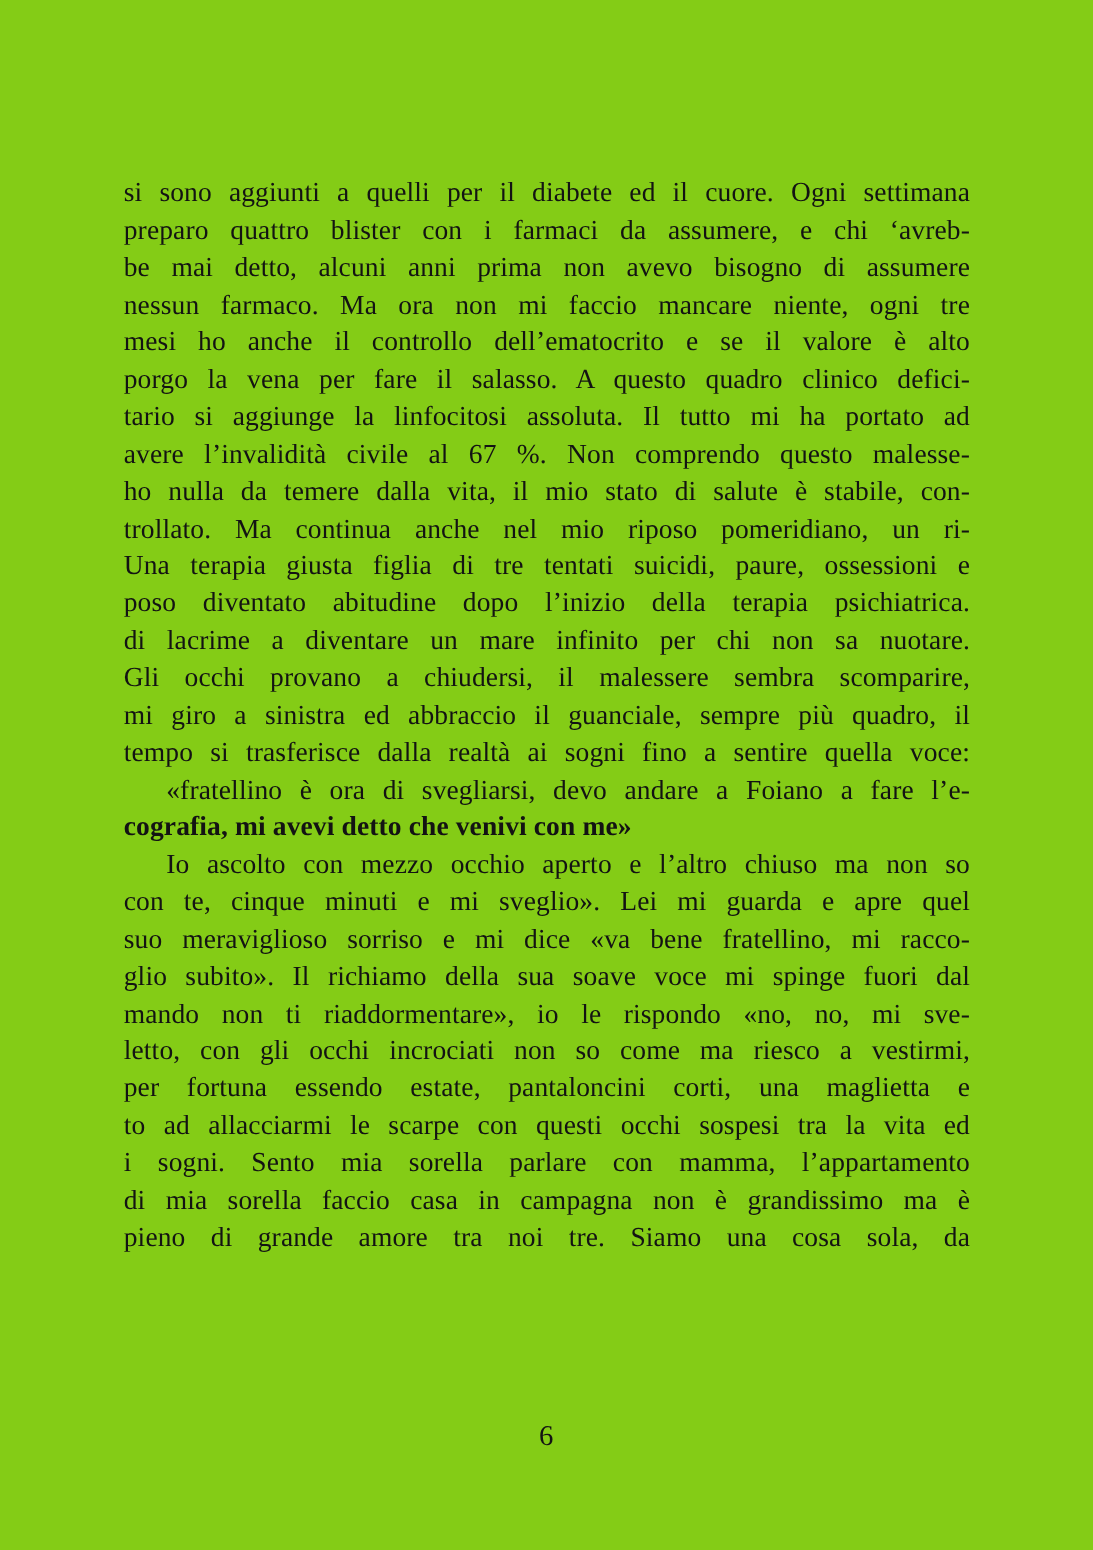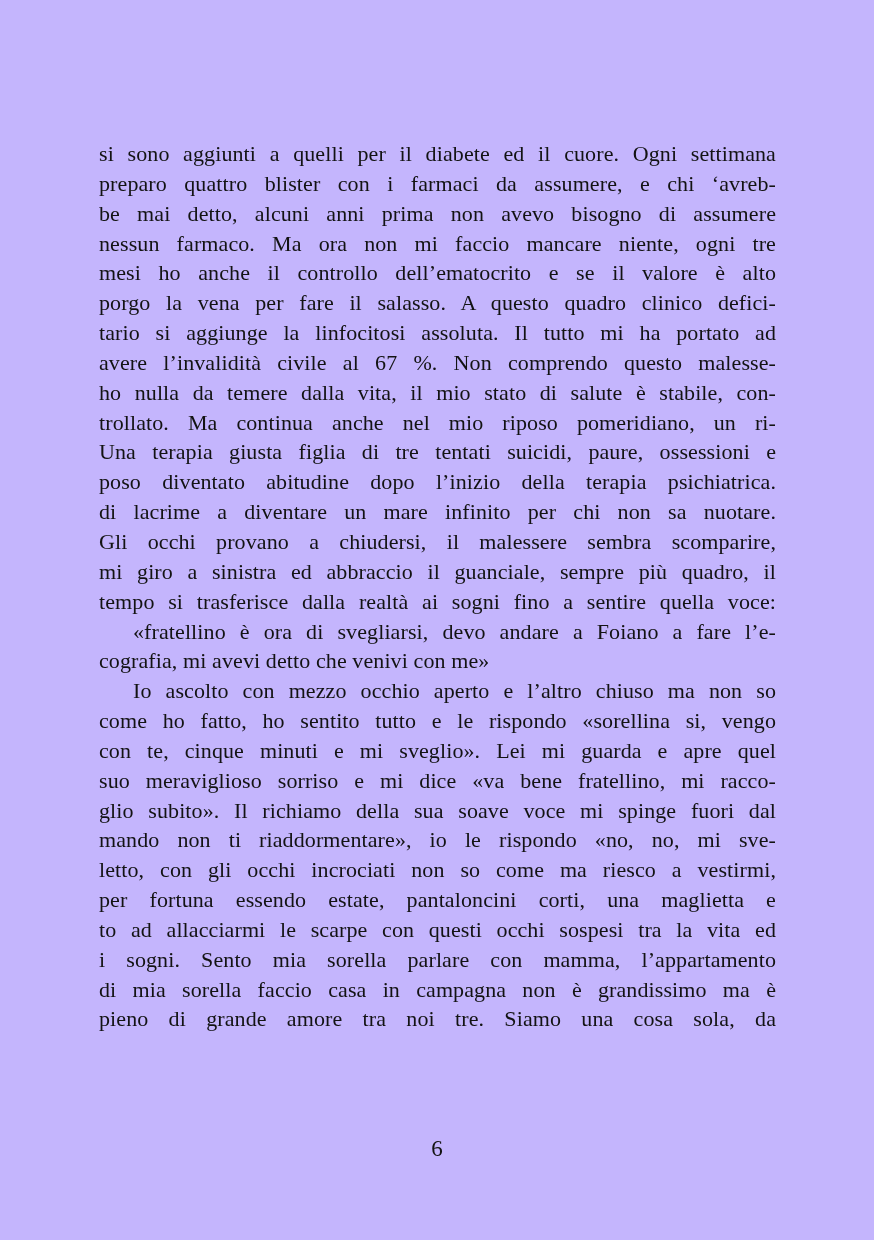--- a/index.html
+++ b/index.html
@@ -4,21 +4,21 @@
 <style>
   html, body {
     margin: 0;
     padding: 0;
     background: #ffffff;
   }
   .page {
     position: relative;
     width: 874px;
     height: 1240px;
-    background: #c4b5fd;
+    background: #84cc16;
     overflow: hidden;
     font-family: "Liberation Serif", "DejaVu Serif", serif;
     color: #131313;
   }
   .text-block {
     position: absolute;
     left: 99px;
     top: 139px;
     width: 677px;
   }
@@ -31,20 +31,21 @@
     text-align-last: justify;
     white-space: normal;
     letter-spacing: 0.1px;
   }
   .line.indent {
     text-indent: 34px;
   }
   .line.end {
     text-align: left;
     text-align-last: left;
+    font-weight: bold;
   }
   .page-number {
     position: absolute;
     left: 0;
     top: 1134px;
     width: 874px;
     text-align: center;
     font-size: 23px;
     line-height: 30px;
   }
@@ -66,21 +67,20 @@
       <div class="line">trollato. Ma continua anche nel mio riposo pomeridiano, un ri-</div>
       <div class="line">Una terapia giusta figlia di tre tentati suicidi, paure, ossessioni e</div>
       <div class="line">poso diventato abitudine dopo l’inizio della terapia psichiatrica.</div>
       <div class="line">di lacrime a diventare un mare infinito per chi non sa nuotare.</div>
       <div class="line">Gli occhi provano a chiudersi, il malessere sembra scomparire,</div>
       <div class="line">mi giro a sinistra ed abbraccio il guanciale, sempre più quadro, il</div>
       <div class="line">tempo si trasferisce dalla realtà ai sogni fino a sentire quella voce:</div>
       <div class="line indent">«fratellino è ora di svegliarsi, devo andare a Foiano a fare l’e-</div>
       <div class="line end">cografia, mi avevi detto che venivi con me»</div>
       <div class="line indent">Io ascolto con mezzo occhio aperto e l’altro chiuso ma non so</div>
-      <div class="line">come ho fatto, ho sentito tutto e le rispondo «sorellina si, vengo</div>
       <div class="line">con te, cinque minuti e mi sveglio». Lei mi guarda e apre quel</div>
       <div class="line">suo meraviglioso sorriso e mi dice «va bene fratellino, mi racco-</div>
       <div class="line">glio subito». Il richiamo della sua soave voce mi spinge fuori dal</div>
       <div class="line">mando non ti riaddormentare», io le rispondo «no, no, mi sve-</div>
       <div class="line">letto, con gli occhi incrociati non so come ma riesco a vestirmi,</div>
       <div class="line">per fortuna essendo estate, pantaloncini corti, una maglietta e</div>
       <div class="line">to ad allacciarmi le scarpe con questi occhi sospesi tra la vita ed</div>
       <div class="line">i sogni. Sento mia sorella parlare con mamma, l’appartamento</div>
       <div class="line">di mia sorella faccio casa in campagna non è grandissimo ma è</div>
       <div class="line">pieno di grande amore tra noi tre. Siamo una cosa sola, da</div>

